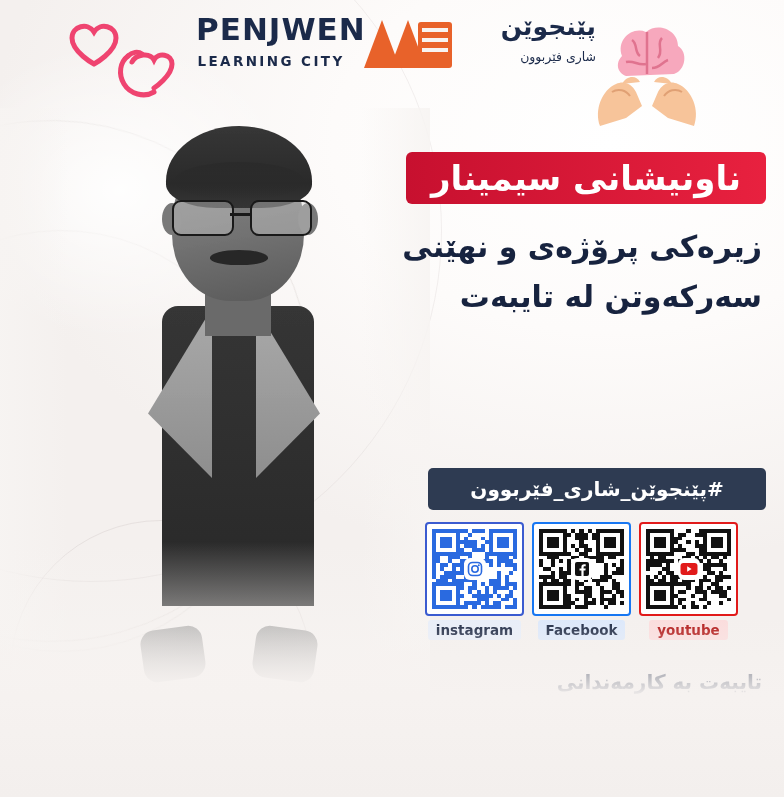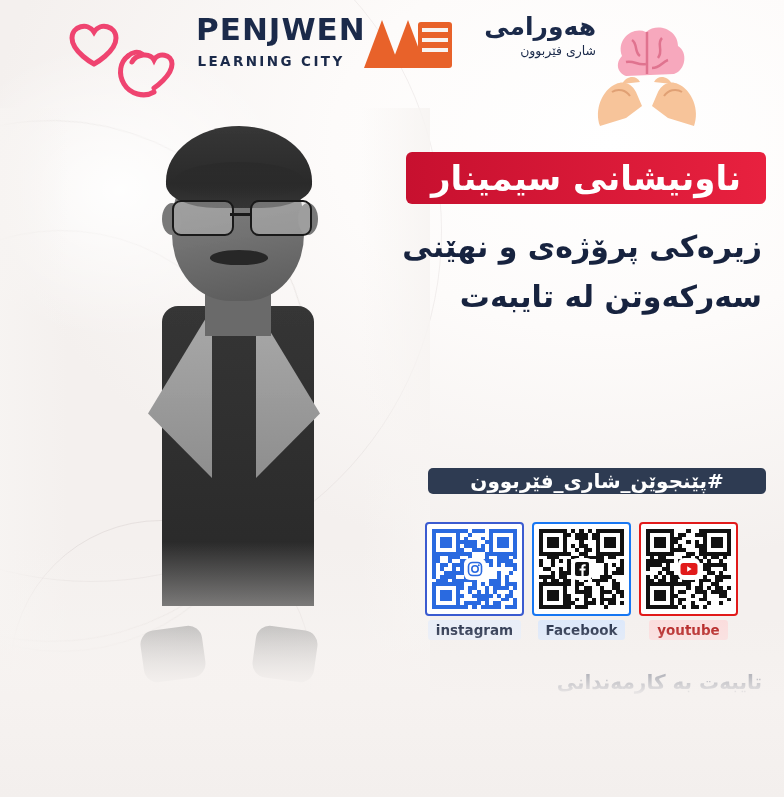--- a/index.html
+++ b/index.html
@@ -89,21 +89,21 @@
   }
   .penjwen-ku .l1 {
     font-size: 25px;
     font-weight: bold;
     color: #1b2a4a;
     line-height: 1.05;
   }
   .penjwen-ku .l2 {
     font-size: 12.5px;
     color: #1b2a4a;
-    margin-top: 3px;
+    margin-top: 9px;
   }
   .project-line {
     position: absolute;
     right: 184px; top: 78px;
     direction: rtl;
     font-size: 21px;
     font-weight: bold;
     color: #d9213a;
     letter-spacing: 0;
   }
@@ -276,21 +276,21 @@
     color: #17233f;
   }
   .headline .hl.red {
     color: #d9213a;
     font-size: 33px;
   }
 
   .hashtag-band {
     position: absolute;
     right: 18px; top: 468px;
-    width: 338px; height: 26px;
+    width: 338px; height: 42px;
     background: #2e3b52;
     border-radius: 5px;
     display: flex;
     align-items: center;
     justify-content: center;
   }
   .hashtag-band span {
     direction: rtl;
     color: #ffffff;
     font-size: 20px;
@@ -426,21 +426,21 @@
         <path d="M4 52 L22 4 L40 52 Z" fill="#e8622a"></path>
         <path d="M30 52 L48 4 L66 52 Z" fill="#e8622a"></path>
         <rect x="58" y="6" width="34" height="46" rx="3" fill="#e8622a"></rect>
         <rect x="62" y="12" width="26" height="4" fill="#f7f4f2"></rect>
         <rect x="62" y="22" width="26" height="4" fill="#f7f4f2"></rect>
         <rect x="62" y="32" width="26" height="4" fill="#f7f4f2"></rect>
       </svg>
     </div>
 
     <div class="penjwen-ku">
-      <div class="l1">هەورامی</div>
+      <div class="l1">پێنجوێن</div>
       <div class="l2">شاری فێربوون</div>
     </div>
 
 
     <div class="brain-hands">
       <svg width="130" height="125" viewBox="0 0 130 125">
         <g>
           <path d="M40 42 C34 26, 50 12, 64 18 C76 8, 96 16, 96 32 C106 38, 104 56, 92 60 L44 62 C34 58, 34 48, 40 42 Z" fill="#f7a8bd"></path>
           <path d="M65 18 L65 60" stroke="#e0738f" stroke-width="2.5" fill="none"></path>
           <path d="M50 26 C56 30, 52 38, 58 42" stroke="#e0738f" stroke-width="2.5" fill="none"></path>

